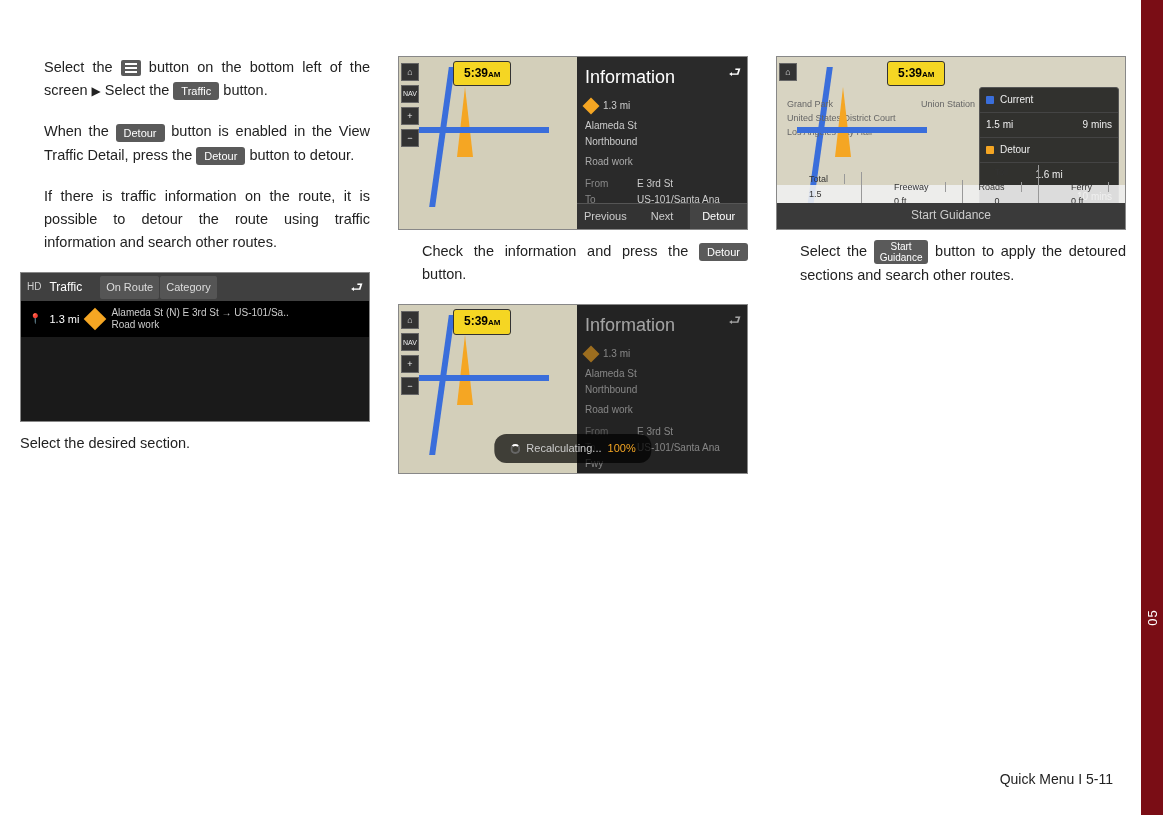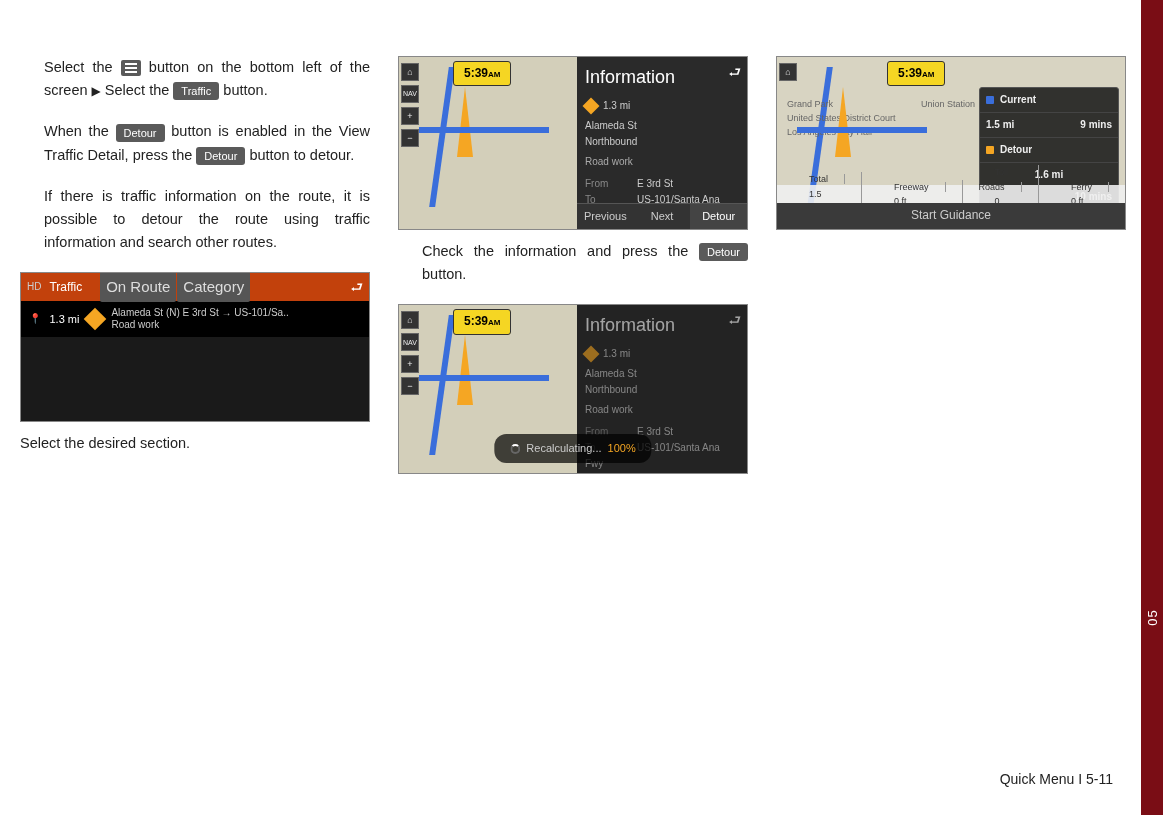--- a/index.html
+++ b/index.html
@@ -57,24 +57,24 @@
     position:relative;
     color:#ddd;
     font-size:10px;
     overflow:hidden;
   }
   .ss1 { height:150px; }
   .ss2 { height:174px; }
   .ss3 { height:170px; }
   .ss4 { height:174px; }
   
-  .ss1-top { display:flex; align-items:center; background:#c2410c; height:28px; padding:0 6px; gap:8px; }
+  .ss1-top { display:flex; align-items:center; background:#404040; height:28px; padding:0 6px; gap:8px; }
   .ss1-top .title { color:#fff; font-size:12px; }
   .ss1-tabs { display:flex; gap:1px; margin-left:10px;}
-  .ss1-tab { background:#555; color:#ddd; font-size:15px; padding:3px 6px; border-radius:2px;}
+  .ss1-tab { background:#555; color:#ddd; font-size:11px; padding:3px 6px; border-radius:2px;}
   .ss1-back { margin-left:auto; color:#fff; font-size:14px; }
   .ss1-row { display:flex; align-items:center; padding:6px 8px; gap:8px; background:#000; }
   .ss1-dist { color:#fff; font-size:11px; }
   .ss1-diamond { width:16px; height:16px; background:#f5a623; transform:rotate(45deg); }
   .ss1-text { color:#ccc; font-size:10px; line-height:12px; }
   
   .map-side { display:flex; height:100%; }
   .map-area { flex:1; background:#d3cfba; position:relative; }
   .map-roads::before, .map-roads::after { content:""; position:absolute; background:#3a6edb; }
   .map-roads::before { left:40px; top:10px; width:6px; height:140px; transform:skewX(-8deg);}
@@ -96,21 +96,21 @@
   .info-bottom div { flex:1; background:#333; color:#ccc; display:flex; align-items:center; justify-content:center; font-size:11px; border-top:1px solid #555;}
   .info-bottom div.detour { background:#444; color:#fff;}
   
   .recalc { position:absolute; left:50%; bottom:10px; transform:translateX(-50%);
     background:rgba(0,0,0,0.7); color:#ccc; padding:6px 16px; border-radius:12px;
     font-size:11px; display:flex; align-items:center; gap:6px;}
   .recalc .spin { width:10px; height:10px; border:2px solid #666; border-top-color:#fff; border-radius:50%;}
   .recalc .pct { color:#f5a623; }
   
   .ss4 .map-area { background:#d8d4c2; }
-  .route-box { position:absolute; right:6px; top:30px; width:140px; background:rgba(20,20,20,0.85); border:1px solid #555; border-radius:3px; font-size:10px;font-weight:bold;}
+  .route-box { position:absolute; right:6px; top:30px; width:140px; background:rgba(20,20,20,0.85); border:1px solid #555; border-radius:3px; font-size:10px;}
   .route-row { display:flex; align-items:center; padding:4px 6px; gap:6px; color:#eee; border-bottom:1px solid #444;}
   .route-row:last-child{border-bottom:none;flex-direction:column;}
   .route-sw { width:8px; height:8px; border-radius:1px; flex-shrink:0;}
   .route-sw.blue{background:#3a6edb;}
   .route-sw.orange{background:#f5a623;}
   .route-row .dist { margin-left:auto; }
   .summary-bar { position:absolute; left:0; right:0; bottom:26px; height:18px; background:rgba(240,240,240,0.9); display:flex; font-size:9px; color:#333; align-items:center;}
   .summary-bar span { padding:0 16px; border-right:1px solid #999;}
   .summary-bar span:last-child{border:none;}
   .start-guidance { position:absolute; left:0; right:0; bottom:0; height:26px; background:#3a3a3a; color:#ccc; display:flex; align-items:center; justify-content:center; font-size:12px;}
@@ -305,20 +305,27 @@
         <div class="summary-bar">
           <span><span>Total</span> <span>1.5 mi</span></span>
           <span><span>Freeway</span> <span>0 ft</span></span>
           <span><span>Toll Roads</span> <span>0 ft</span></span>
           <span><span>Ferry</span> <span>0 ft</span></span>
         </div>
         <div class="start-guidance">Start Guidance</div>
       </div>
     </div>
 
+    <div class="para">
+      <span>Select the </span>
+      <span class="btn-chip twoline">
+        <span>Start</span><br><span>Guidance</span>
+      </span>
+      <span> button to apply the detoured sections and search other routes.</span>
+    </div>
   </div>
 
 </div>
 
 <div class="side-tab">
   <div class="num">05</div>
 </div>
 
 <div class="footer">Quick Menu I 5-11</div>
 

